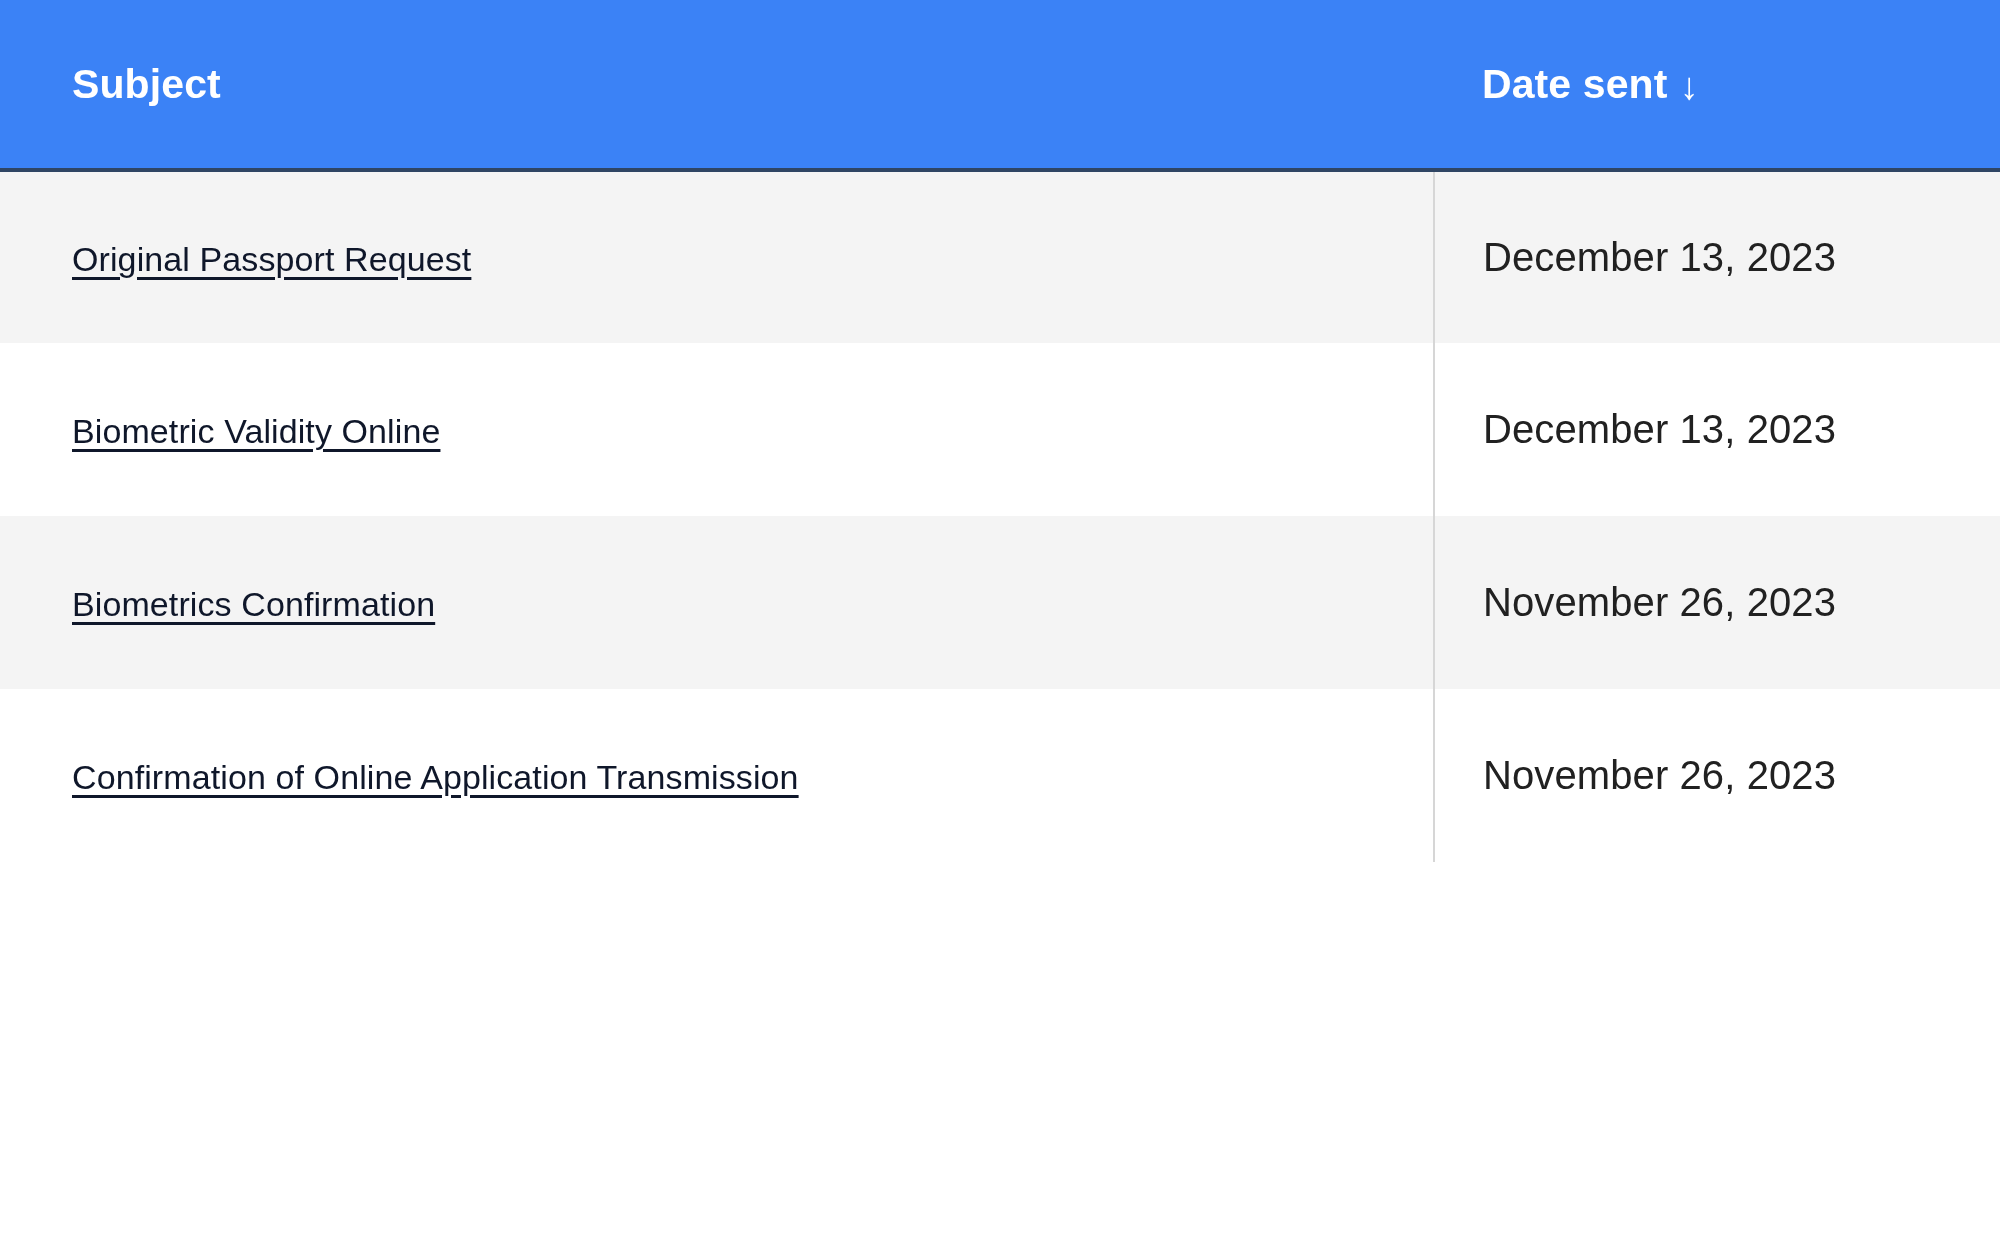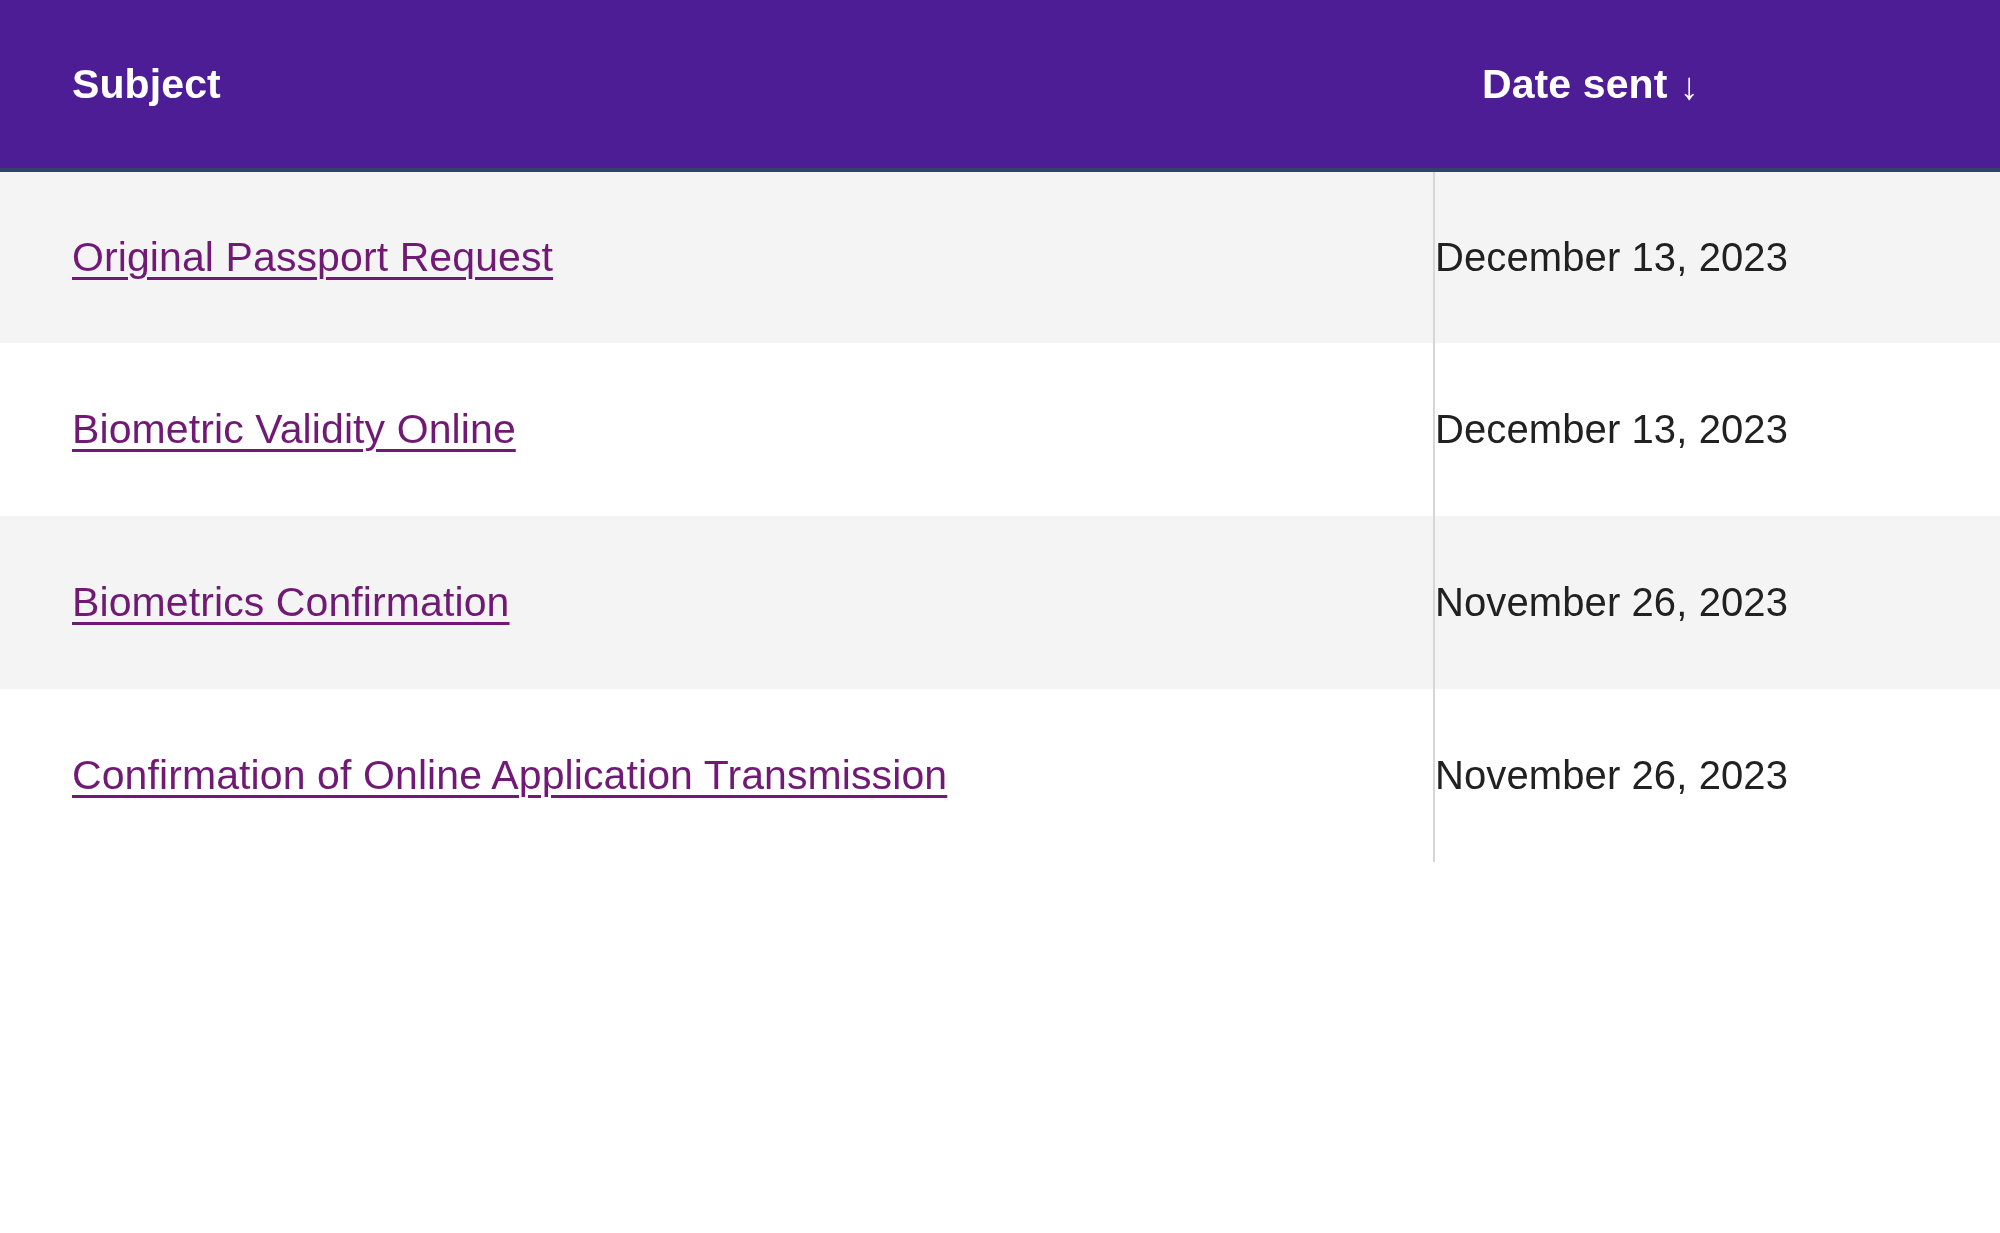--- a/index.html
+++ b/index.html
@@ -24,21 +24,21 @@
   }
 
   table.messages {
     width: 2000px;
     border-collapse: collapse;
     table-layout: fixed;
   }
 
   
   thead tr.header-row {
-    background: #4c1d95;
+    background: #3b82f6;
     margin-top: 6px;
   }
   thead th {
     height: 170px;
     box-sizing: border-box;
     padding: 0;
     margin: 0;
     color: #ffffff;
     font-size: 41px;
     font-weight: bold;
@@ -78,30 +78,31 @@
     vertical-align: middle;
     font-size: 40px;
     color: #1b1b1b;
   }
   td.cell-subject {
     width: 1434px;
     padding-left: 72px;
   }
   td.cell-date {
     width: 566px;
+    padding-left: 48px;
     border-left: 2px solid #d6d6d6;
     color: #212121;
     letter-spacing: 0.1px;
   }
   a.subject-link {
-    color: #701a75;
+    color: #0f172a;
     text-decoration: underline;
     text-decoration-thickness: 3px;
     text-underline-offset: 6px;
-    font-size: 41px;
+    font-size: 34px;
     letter-spacing: 0.1px;
     cursor: pointer;
   }
 </style>
 </head>
 <body>
 
 <div class="table-wrap">
   <table class="messages">
     <thead>

